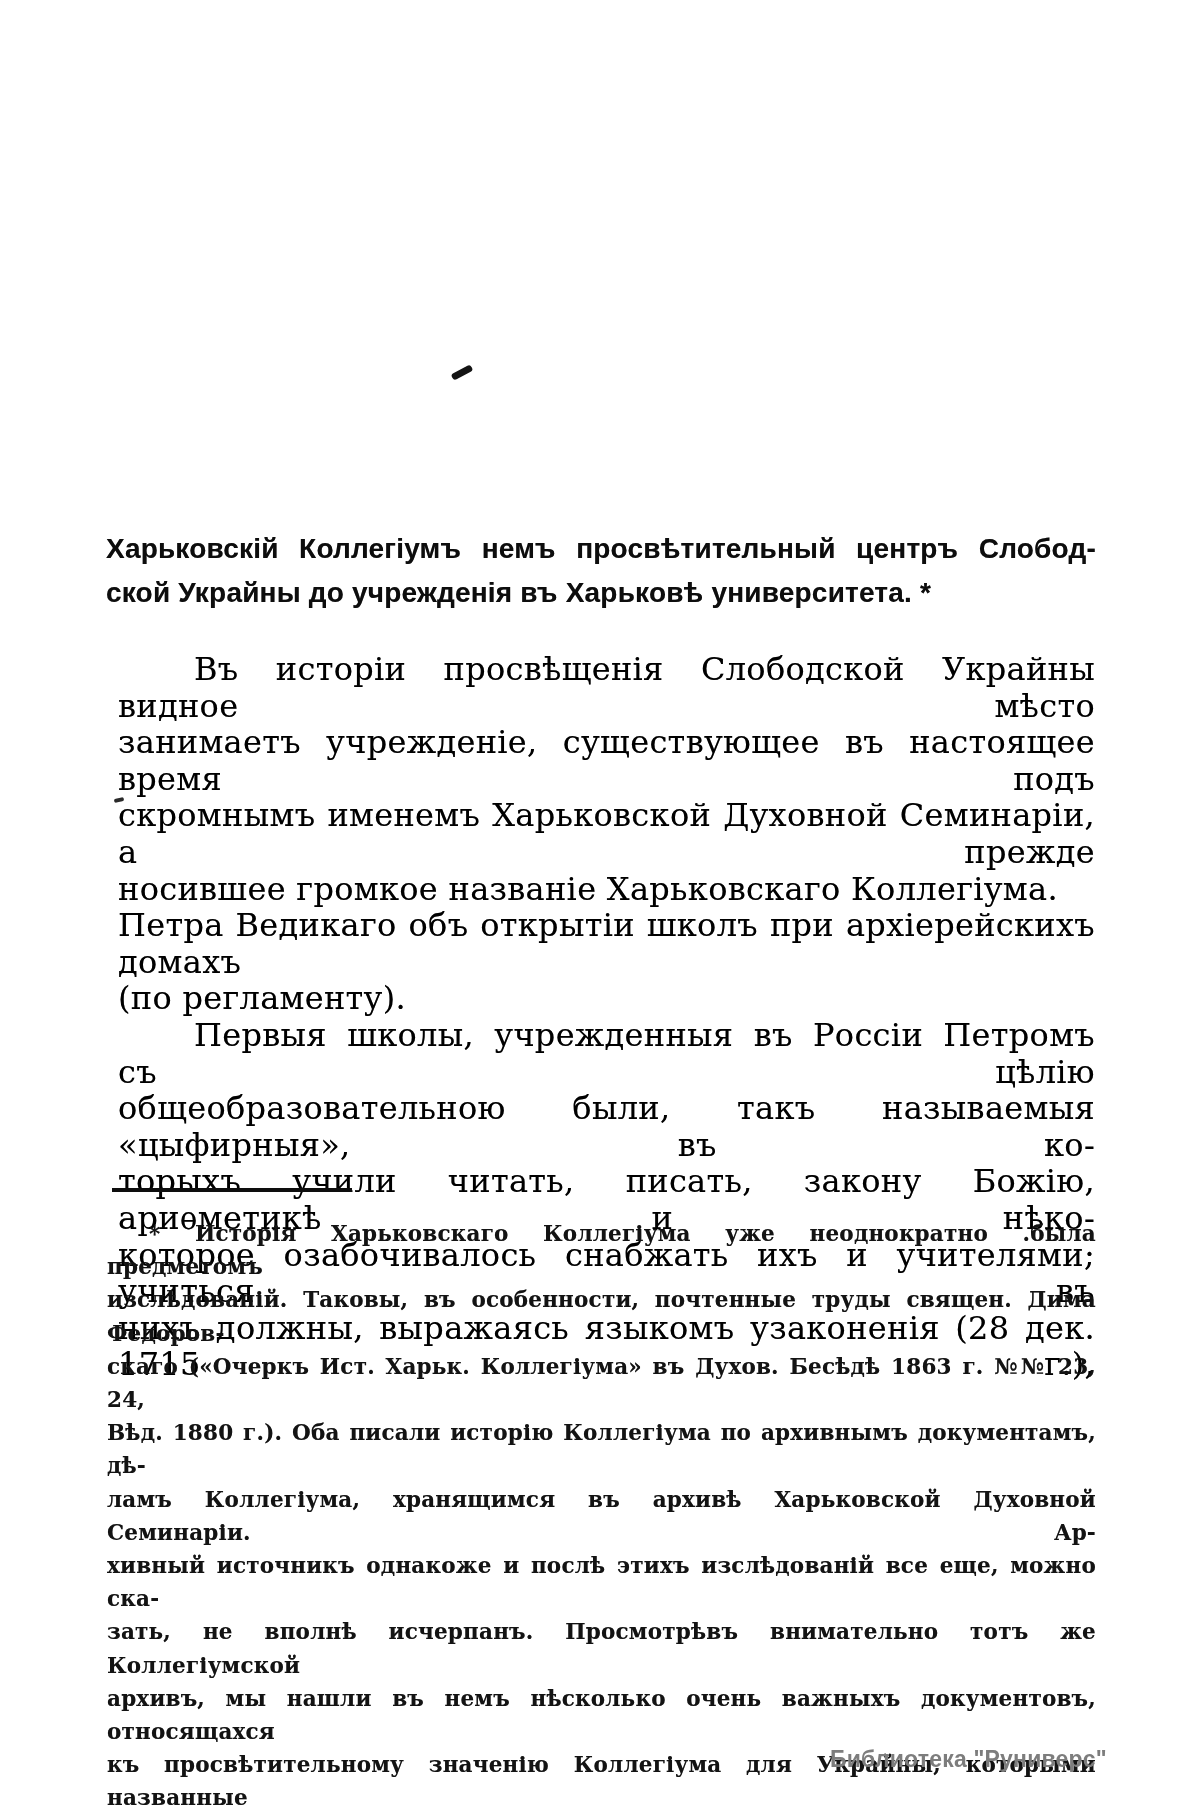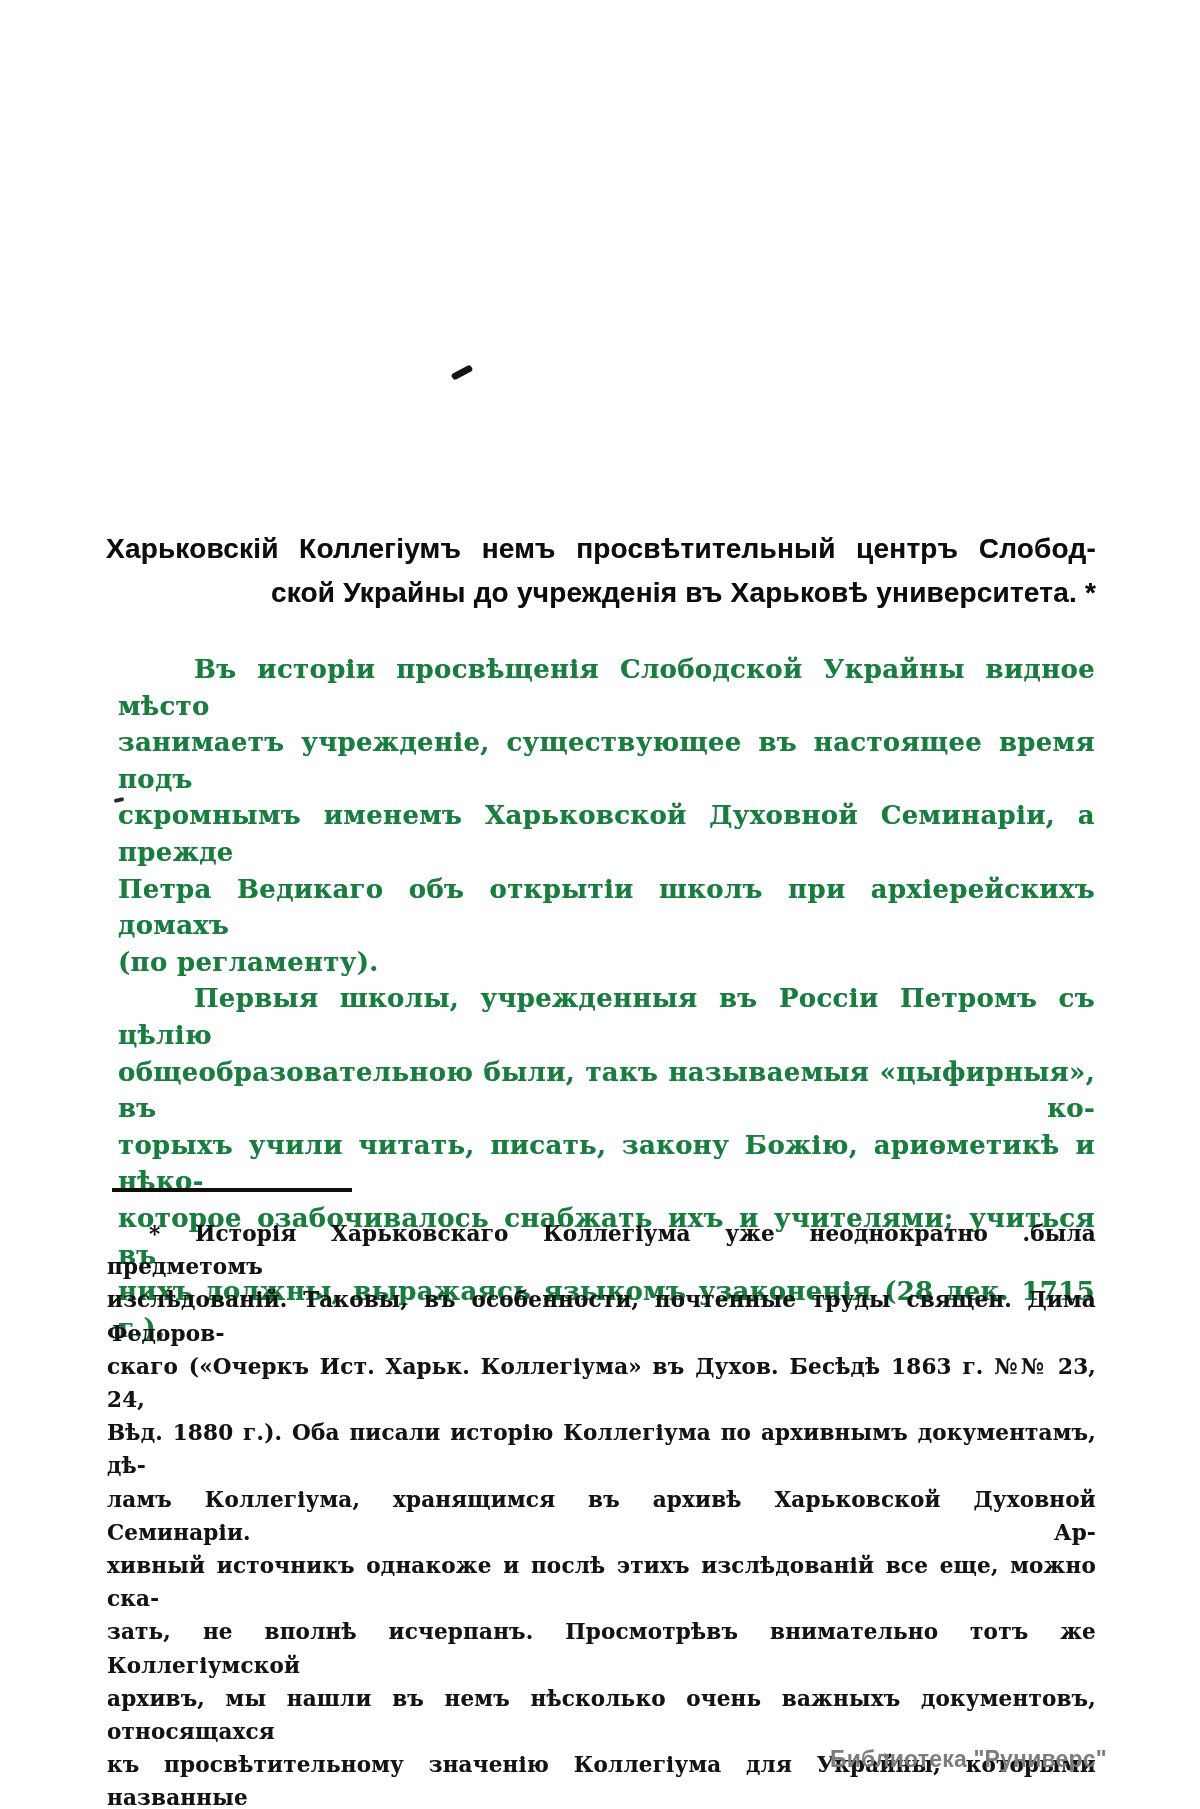--- a/index.html
+++ b/index.html
@@ -28,26 +28,26 @@
   }
   
   .title {
     position:absolute; left:106px; top:527px; width:990px;
     font-family:"Liberation Sans", sans-serif;
     font-weight:bold; font-size:28px; line-height:44px;
     letter-spacing:0.2px; color:#0d0d0d;
     text-shadow:0 0 0.5px rgba(0,0,0,0.45);
   }
   .title .t1 { text-align:justify; text-align-last:justify; }
-  .title .t2 { text-align:right; }
+  .title .t2 { text-align:left; }
   
   .body-text {
     position:absolute; left:118px; top:651px; width:977px;
-    font-size:26px; font-weight:700; line-height:36.6px;
-    letter-spacing:0.3px; color:#15803d;
+    font-size:32px; font-weight:400; line-height:36.6px;
+    letter-spacing:0.3px; color:#000000;
     text-shadow:0 0 0.5px rgba(0,0,0,0.4);
   }
   .line { white-space:normal; }
   .jl { text-align:justify; text-align-last:justify; }
   .body-text .indent { text-indent:76px; }
   
   .footnote-rule {
     position:absolute; left:112px; top:1188px;
     width:240px; height:4px; background:#0e0e0e;
   }
@@ -76,20 +76,21 @@
 
   <div class="title">
     <div class="t1">Харьковскій Коллегіумъ немъ просвѣтительный центръ Слобод-</div>
     <div class="t2">ской Украйны до учрежденія въ Харьковѣ университета. *</div>
   </div>
 
   <div class="body-text">
     <div class="line jl indent">Въ исторіи просвѣщенія Слободской Украйны видное мѣсто</div>
     <div class="line jl">занимаетъ учрежденіе, существующее въ настоящее время подъ</div>
     <div class="line jl">скромнымъ именемъ Харьковской Духовной Семинаріи, а прежде</div>
+    <div class="line">носившее громкое названіе Харьковскаго Коллегіума.</div>
     <div class="line jl">Петра Ведикаго объ открытіи школъ при архіерейскихъ домахъ</div>
     <div class="line">(по регламенту).</div>
     <div class="line jl indent">Первыя школы, учрежденныя въ Россіи Петромъ съ цѣлію</div>
     <div class="line jl">общеобразовательною были, такъ называемыя «цыфирныя», въ ко-</div>
     <div class="line jl">торыхъ учили читать, писать, закону Божію, ариѳметикѣ и нѣко-</div>
     <div class="line jl">которое озабочивалось снабжать ихъ и учителями; учиться въ</div>
     <div class="line jl">нихъ должны, выражаясь языкомъ узаконенія (28 дек. 1715 г.),</div>
   </div>
 
   <div class="footnote-rule"></div>

